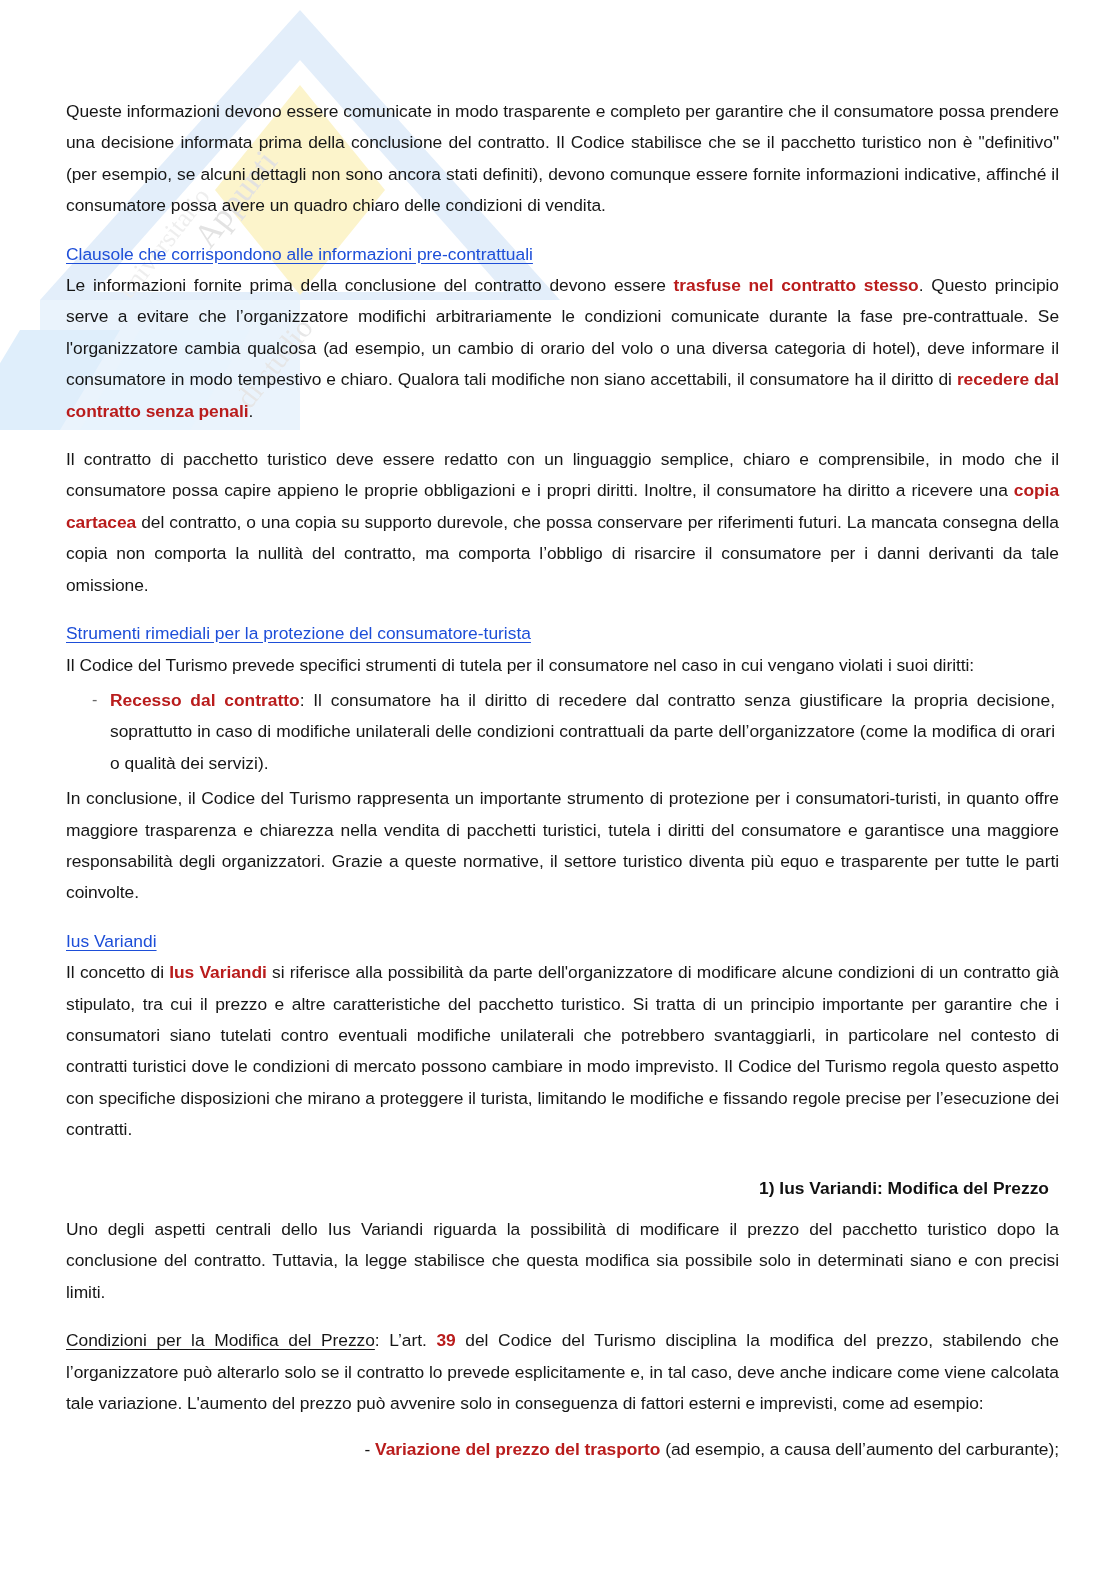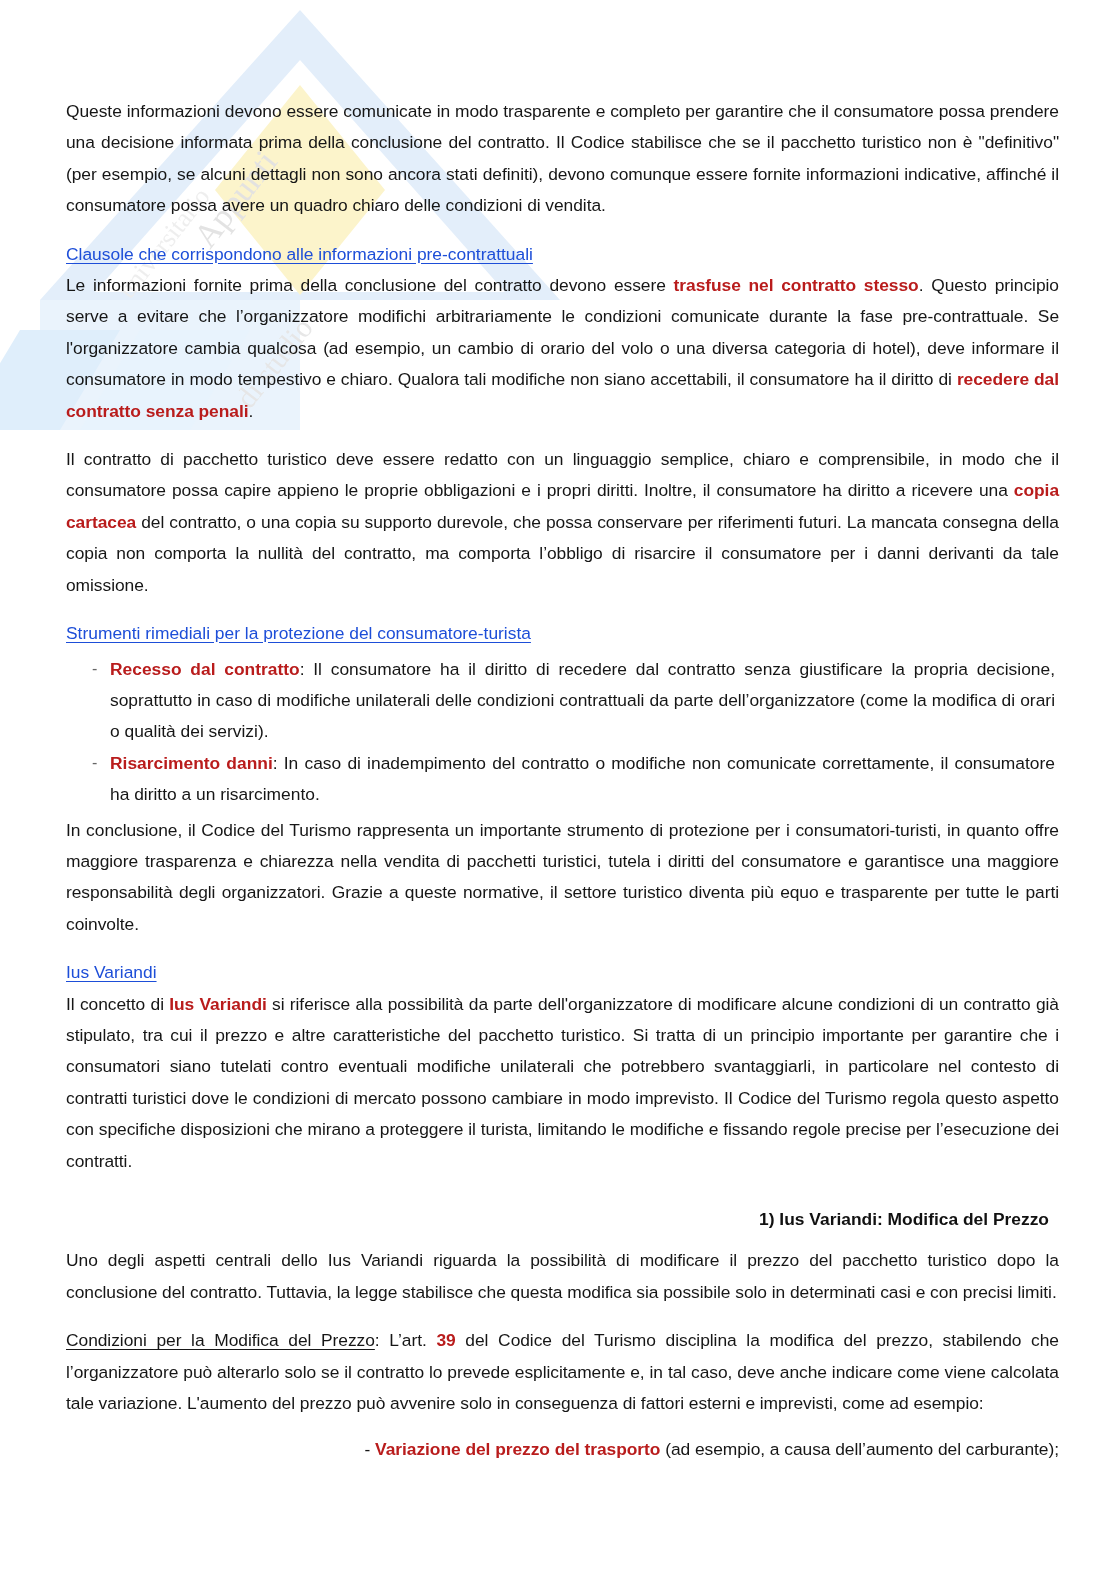--- a/index.html
+++ b/index.html
@@ -151,43 +151,41 @@
 
     <div class="gap-sec"></div>
 
     <p class="para">
       <span>Il contratto di pacchetto turistico deve essere redatto con un linguaggio semplice, chiaro e comprensibile, in modo che il consumatore possa capire appieno le proprie obbligazioni e i propri diritti. Inoltre, il consumatore ha diritto a ricevere una </span><b>copia cartacea</b><span> del contratto, o una copia su supporto durevole, che possa conservare per riferimenti futuri. La mancata consegna della copia non comporta la nullità del contratto, ma comporta l’obbligo di risarcire il consumatore per i danni derivanti da tale omissione.</span>
     </p>
 
     <div class="gap-sec"></div>
 
     <div class="heading-ul">Strumenti rimediali per la protezione del consumatore-turista</div>
+    <p class="para">Il Codice del Turismo prevede specifici strumenti di tutela per il consumatore nel caso in cui vengano violati i suoi diritti:</p>
 
     <ul class="dashlist">
       <li>
         <b>Recesso dal contratto</b><span>: Il consumatore ha il diritto di recedere dal contratto senza giustificare la propria decisione, soprattutto in caso di modifiche unilaterali delle condizioni contrattuali da parte dell’organizzatore (come la modifica di orari o qualità dei servizi).</span>
-      </li>
-      <li>
-        <b>Risarcimento danni</b><span>: In caso di inadempimento del contratto o modifiche non comunicate correttamente, il consumatore ha diritto a un risarcimento.</span>
       </li>
     </ul>
 
     <p class="para">In conclusione, il Codice del Turismo rappresenta un importante strumento di protezione per i consumatori-turisti, in quanto offre maggiore trasparenza e chiarezza nella vendita di pacchetti turistici, tutela i diritti del consumatore e garantisce una maggiore responsabilità degli organizzatori. Grazie a queste normative, il settore turistico diventa più equo e trasparente per tutte le parti coinvolte.</p>
 
     <div class="gap-sec"></div>
 
     <div class="heading-ul">Ius Variandi</div>
     <p class="para">
       <span>Il concetto di </span><b>Ius Variandi</b><span> si riferisce alla possibilità da parte dell'organizzatore di modificare alcune condizioni di un contratto già stipulato, tra cui il prezzo e altre caratteristiche del pacchetto turistico. Si tratta di un principio importante per garantire che i consumatori siano tutelati contro eventuali modifiche unilaterali che potrebbero svantaggiarli, in particolare nel contesto di contratti turistici dove le condizioni di mercato possono cambiare in modo imprevisto. Il Codice del Turismo regola questo aspetto con specifiche disposizioni che mirano a proteggere il turista, limitando le modifiche e fissando regole precise per l’esecuzione dei contratti.</span>
     </p>
 
     <div class="gap-sec"></div>
 
     <div class="heading-bold">1) Ius Variandi: Modifica del Prezzo</div>
-    <p class="para">Uno degli aspetti centrali dello Ius Variandi riguarda la possibilità di modificare il prezzo del pacchetto turistico dopo la conclusione del contratto. Tuttavia, la legge stabilisce che questa modifica sia possibile solo in determinati casi e con precisi limiti.</p>
+    <p class="para">Uno degli aspetti centrali dello Ius Variandi riguarda la possibilità di modificare il prezzo del pacchetto turistico dopo la conclusione del contratto. Tuttavia, la legge stabilisce che questa modifica sia possibile solo in determinati siano e con precisi limiti.</p>
 
     <div class="gap-sec"></div>
 
     <p class="para">
       <span class="inline-ul">Condizioni per la Modifica del Prezzo</span><span>: L’art. </span><b>39</b><span> del Codice del Turismo disciplina la modifica del prezzo, stabilendo che l’organizzatore può alterarlo solo se il contratto lo prevede esplicitamente e, in tal caso, deve anche indicare come viene calcolata tale variazione. L'aumento del prezzo può avvenire solo in conseguenza di fattori esterni e imprevisti, come ad esempio:</span>
     </p>
 
     <div class="gap-small"></div>
 
     <p class="sub-dash">

